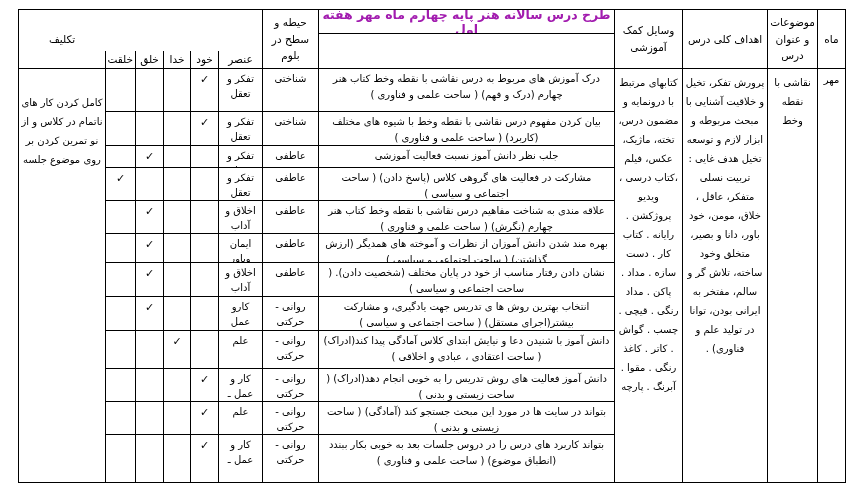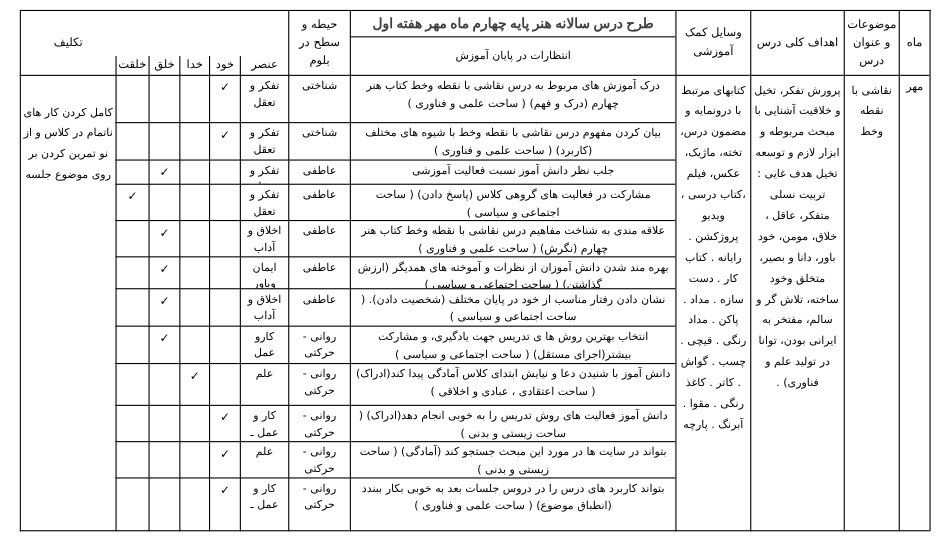--- a/index.html
+++ b/index.html
@@ -12,41 +12,40 @@
     border-top:1px solid #000;border-right:1px solid #000;
     background:#fff;
   }
   .cell{
     border-left:1px solid #000;border-bottom:1px solid #000;
     box-sizing:border-box;overflow:hidden;
     font-size:10px;line-height:1.5;text-align:center;
     padding:1px 2px;
   }
   .hdr{display:flex;flex-direction:column;justify-content:center;font-size:10.5px;line-height:1.6;}
-  .title{color:#404040;font-weight:bold;font-size:12.5px;display:flex;align-items:center;justify-content:center;line-height:1.2;font-family:Liberation Serif, serif;}
+  .title{color:#a21caf;font-weight:bold;font-size:12.5px;display:flex;align-items:center;justify-content:center;line-height:1.2;}
   .objhdr{display:flex;flex-direction:column;justify-content:center;font-size:10px;line-height:1.7;}
   .obj{font-size:10px;line-height:1.55;padding:2px 4px;display:flex;flex-direction:column;justify-content:flex-start;}
   .side{font-size:10px;line-height:1.9;padding-top:4px;}
   .bloom,.elem{font-size:10px;line-height:1.45;padding-top:3px;}
   .chk{font-size:11px;font-weight:bold;padding-top:3px;font-style:italic;}
   .hw{font-size:10px;line-height:1.9;padding-top:24px;}
   .topcell{padding-top:3px;}
 </style>
 </head>
 <body>
 
 <div class="grid">
 
   <div class="cell hdr" style="grid-area:1/1/4/2">ماه</div>
   <div class="cell hdr" style="grid-area:1/2/4/3">موضوعات و عنوان درس</div>
   <div class="cell hdr" style="grid-area:1/4/4/5">وسایل کمک آموزشی</div>
   <div class="cell hdr" style="grid-area:1/3/4/4">اهداف کلی درس</div>
   <div class="cell title" style="grid-area:1/5/2/6">طرح درس سالانه هنر پایه چهارم ماه مهر هفته اول</div>
   <div class="cell objhdr" style="grid-area:2/5/4/6">
-    <span>انتظارات در پایان آموزش</span>
   </div>
   <div class="cell hdr" style="grid-area:1/6/4/7">حیطه و سطح در بلوم</div>
   <div class="cell hdr" style="grid-area:3/7/4/8">عنصر</div>
   <div class="cell hdr" style="grid-area:3/8/4/9">خود</div>
   <div class="cell hdr" style="grid-area:3/9/4/10">خدا</div>
   <div class="cell hdr" style="grid-area:3/10/4/11">خلق</div>
   <div class="cell hdr" style="grid-area:3/11/4/12">خلقت</div>
   <div class="cell topcell" style="grid-area:4/1/16/2">مهر</div>
 
   <div class="cell hdr" style="grid-area:1/12/4/13">تکلیف</div>

